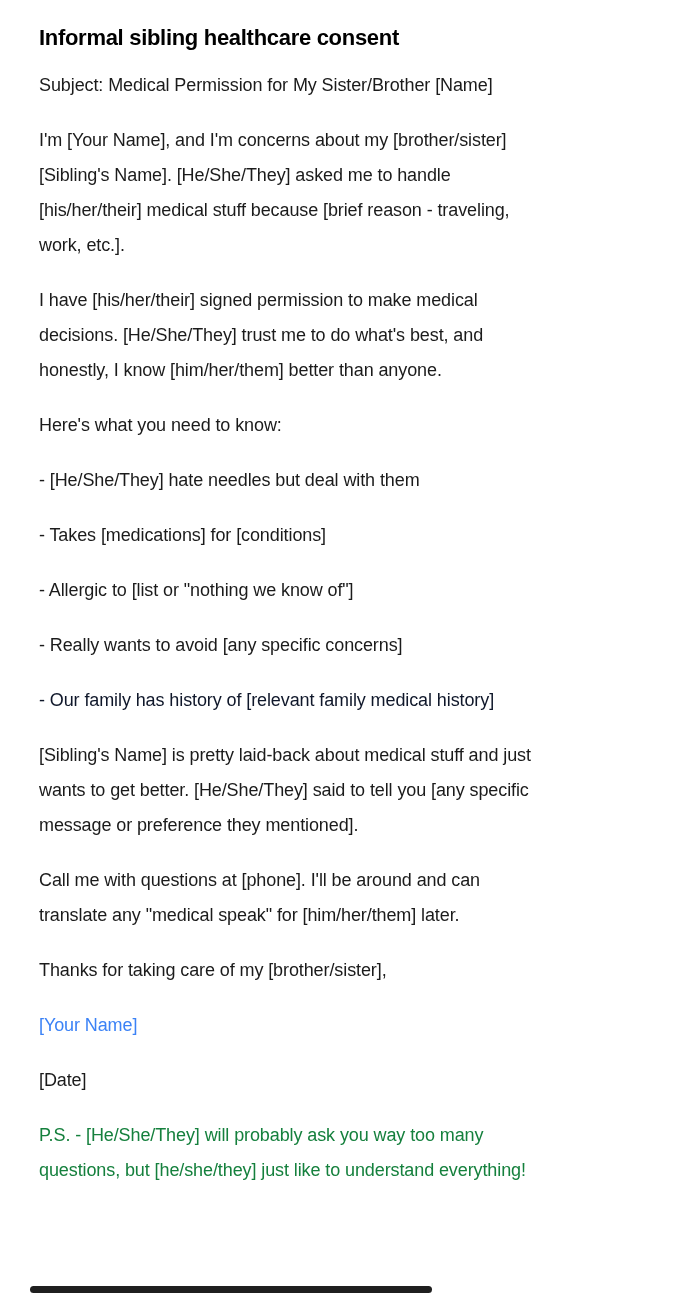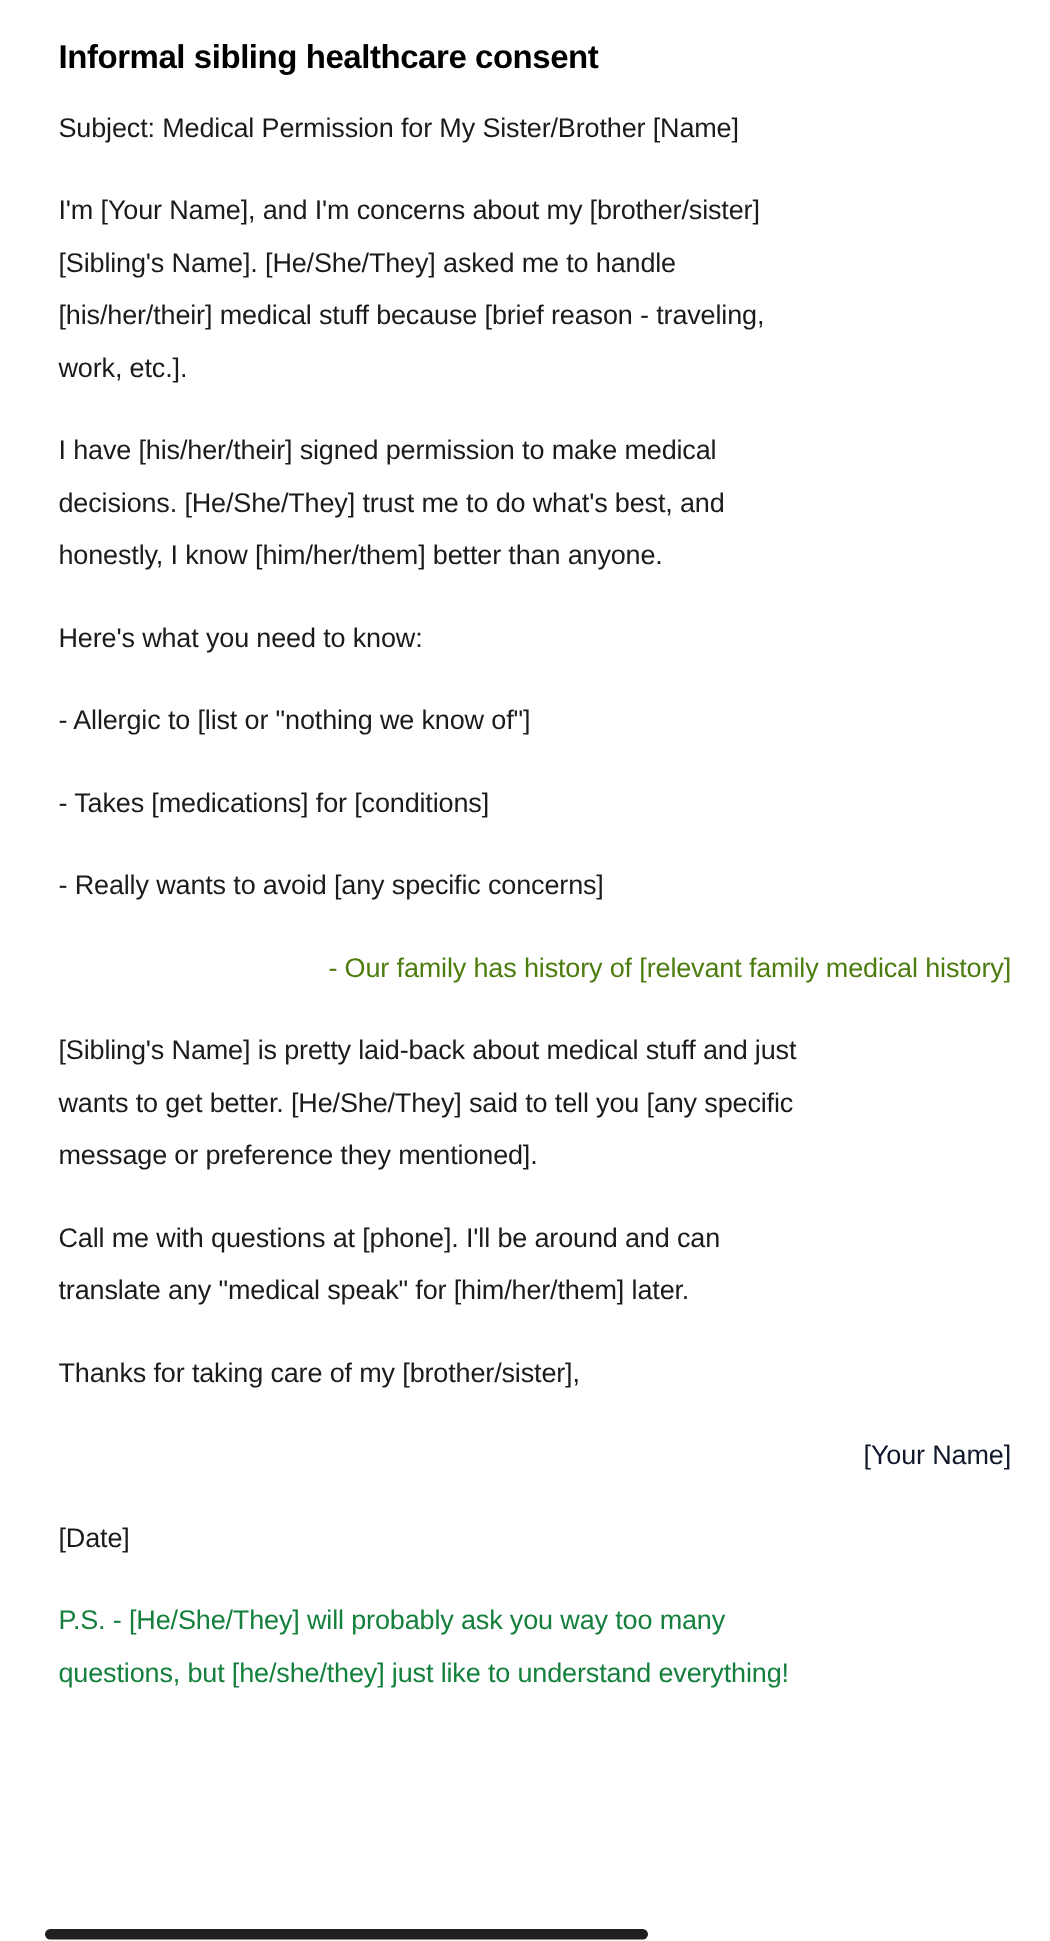--- a/index.html
+++ b/index.html
@@ -58,30 +58,31 @@
 
     <p class="para" style="color: rgb(27, 27, 27);">Subject: Medical Permission for My Sister/Brother [Name]</p>
     <p class="para" style="color: rgb(27, 27, 27);">I'm [Your Name], and I'm concerns about my [brother/sister]
 [Sibling's Name]. [He/She/They] asked me to handle
 [his/her/their] medical stuff because [brief reason - traveling,
 work, etc.].</p>
     <p class="para" style="color: rgb(27, 27, 27);">I have [his/her/their] signed permission to make medical
 decisions. [He/She/They] trust me to do what's best, and
 honestly, I know [him/her/them] better than anyone.</p>
     <p class="para" style="color: rgb(27, 27, 27);">Here's what you need to know:</p>
+    <p class="para" style="color: rgb(27, 27, 27);">- [He/She/They] hate needles but deal with them</p>
+    <p class="para" style="color: rgb(27, 27, 27);">- Takes [medications] for [conditions]</p>
     <p class="para" style="color: rgb(27, 27, 27);">- Allergic to [list or "nothing we know of"]</p>
-    <p class="para" style="color: rgb(27, 27, 27);">- Takes [medications] for [conditions]</p>
     <p class="para" style="color: rgb(27, 27, 27);">- Really wants to avoid [any specific concerns]</p>
-    <p class="para" style="color: #4d7c0f; text-align: right;">- Our family has history of [relevant family medical history]</p>
+    <p class="para" style="color: #0f172a;">- Our family has history of [relevant family medical history]</p>
     <p class="para" style="color: rgb(27, 27, 27);">[Sibling's Name] is pretty laid-back about medical stuff and just
 wants to get better. [He/She/They] said to tell you [any specific
 message or preference they mentioned].</p>
     <p class="para" style="color: rgb(27, 27, 27);">Call me with questions at [phone]. I'll be around and can
 translate any "medical speak" for [him/her/them] later.</p>
     <p class="para" style="color: rgb(27, 27, 27);">Thanks for taking care of my [brother/sister],</p>
-    <p class="para" style="color: #0f172a; text-align: right;">[Your Name]</p>
+    <p class="para" style="color: #3b82f6;">[Your Name]</p>
     <p class="para" style="color: rgb(27, 27, 27);">[Date]</p>
     <p class="para" style="color: #15803d;">P.S. - [He/She/They] will probably ask you way too many
 questions, but [he/she/they] just like to understand everything!</p>
   </div>
 
   <div class="h-scrollbar-thumb" style="background: rgb(31, 31, 31);"></div>
 </div>
 
 </body></html>

